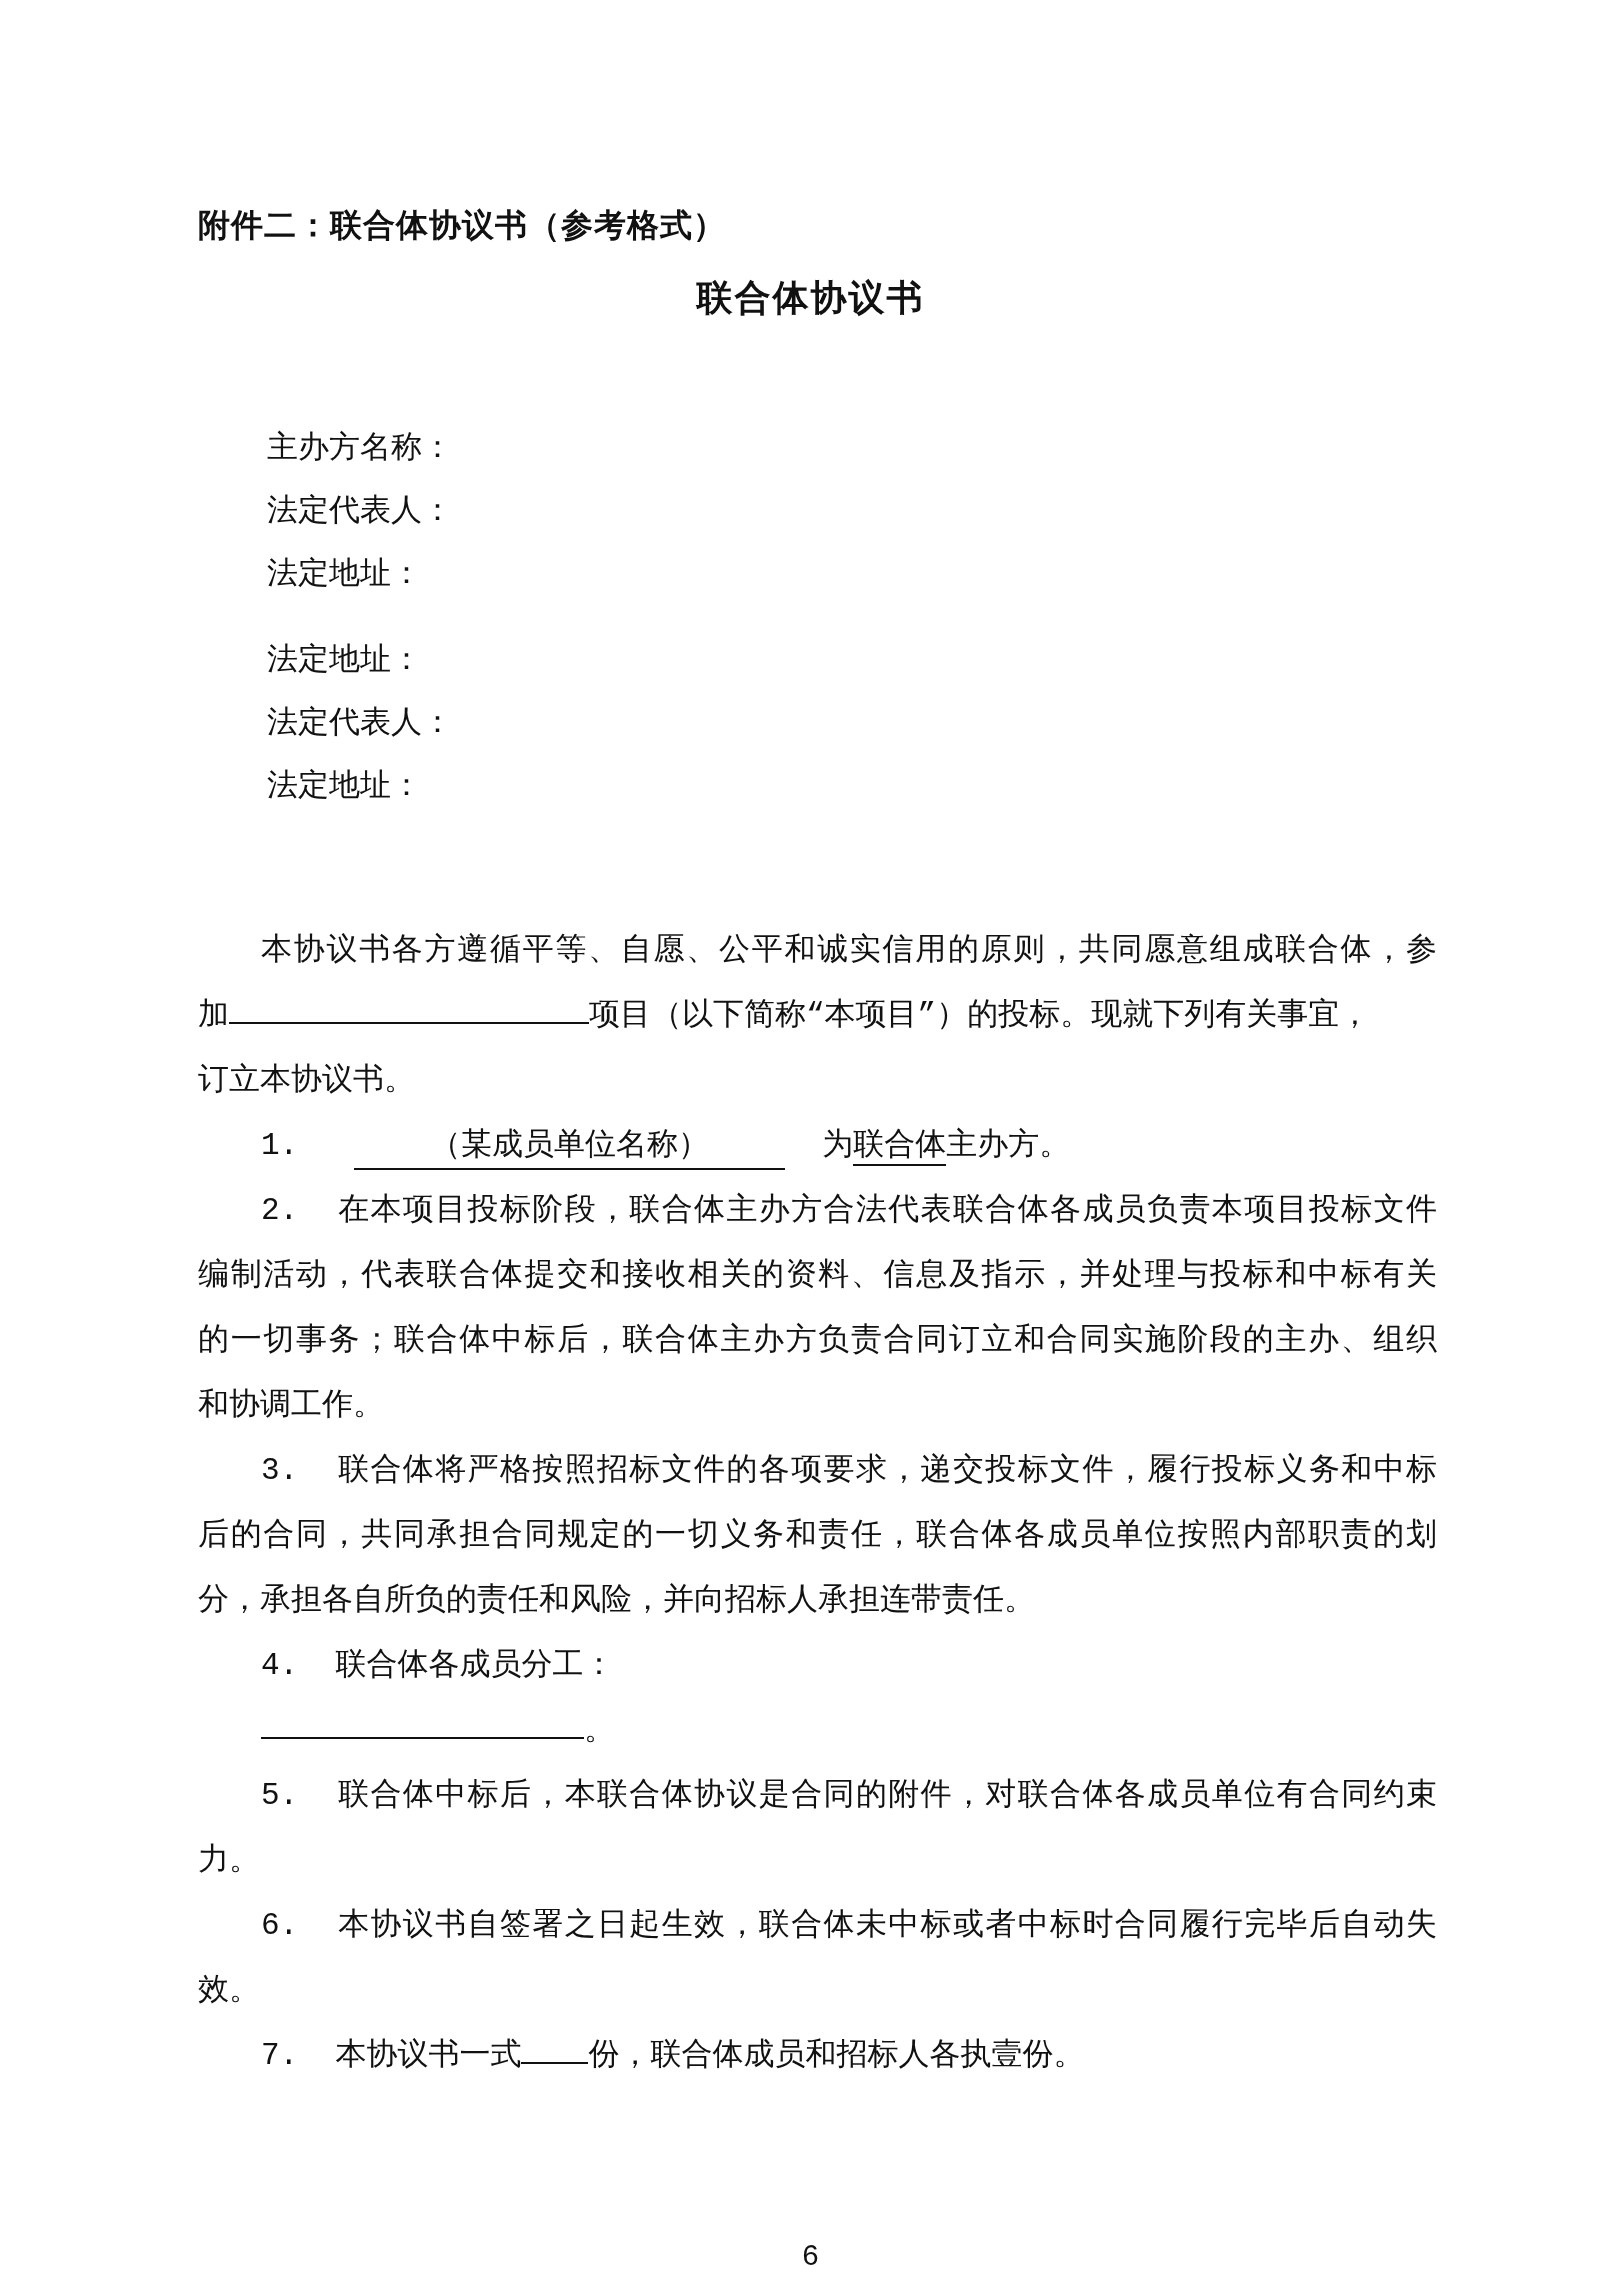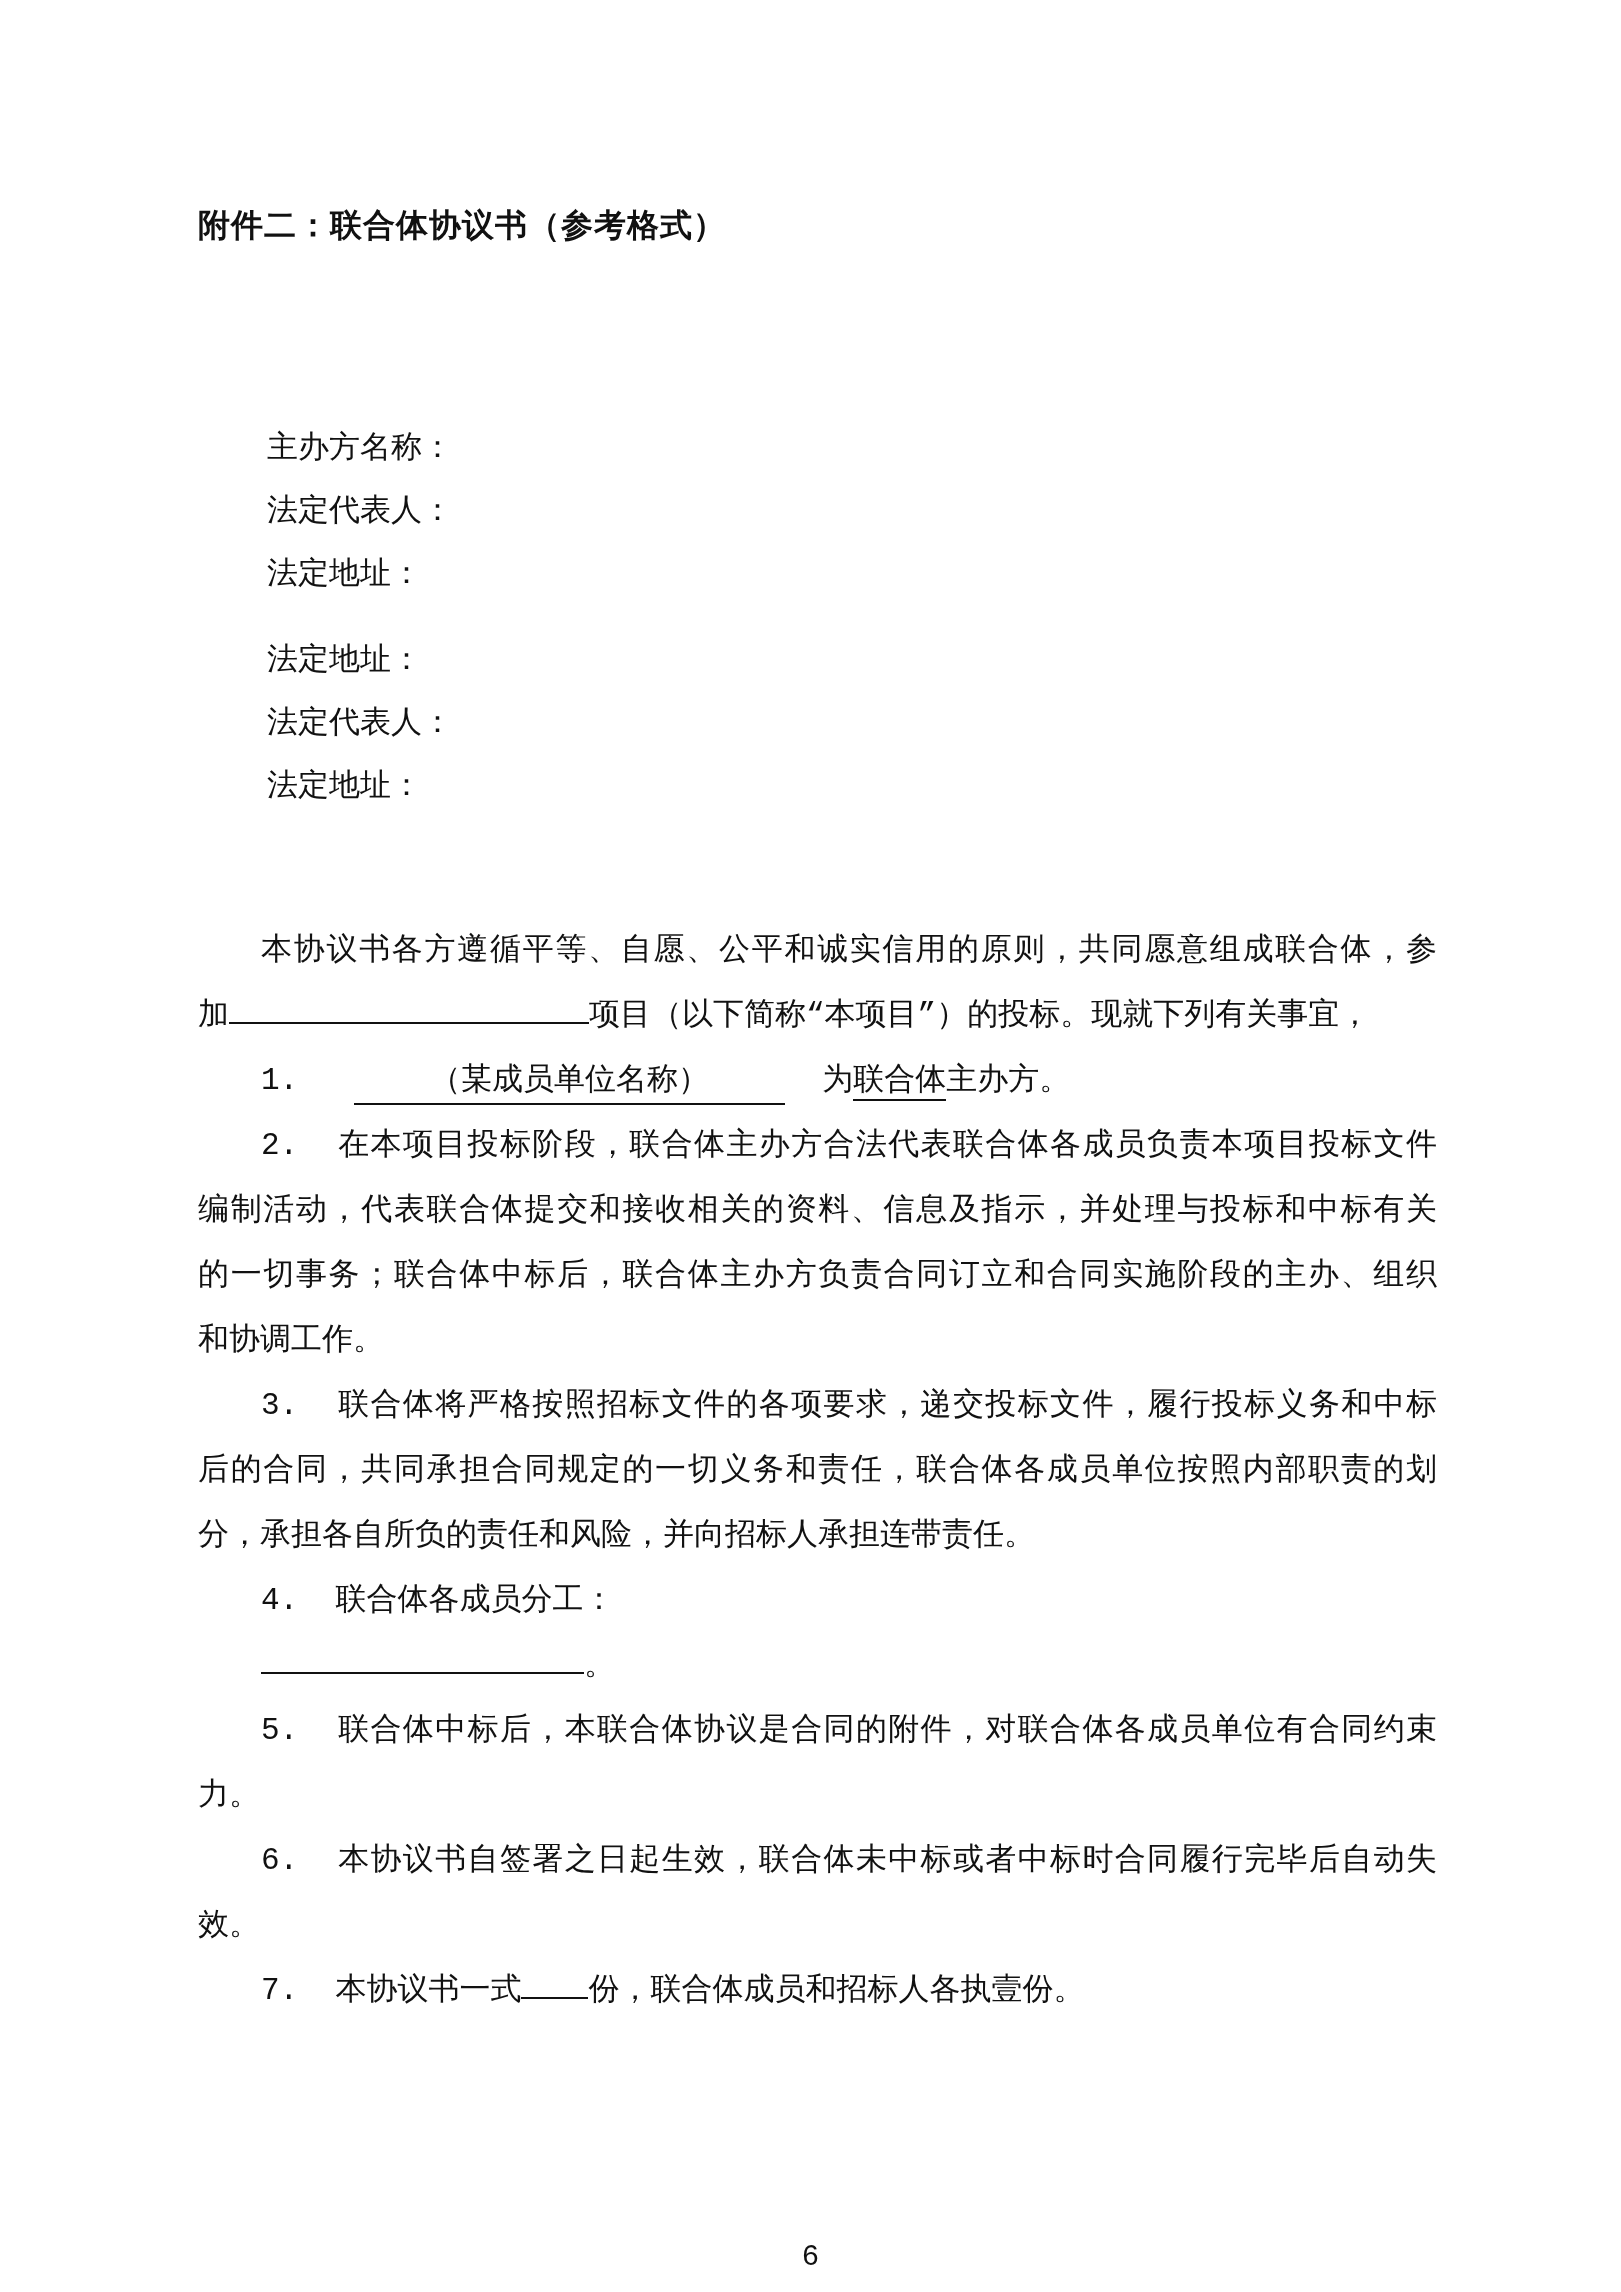--- a/index.html
+++ b/index.html
@@ -65,35 +65,37 @@
   .pagenum{
     position:absolute;left:0;top:2240px;width:100%;
     text-align:center;font-size:29px;line-height:35px;
   }
 </style>
 </head>
 <body>
 
 <div class="page">
   <div class="heading">附件二：联合体协议书（参考格式）</div>
+  <div class="title">联合体协议书</div>
   <div class="fields" id="fields">
       <div class="fgroup">
         <div class="fline">主办方名称：</div>
         <div class="fline">法定代表人：</div>
         <div class="fline">法定地址：</div>
       </div>
       <div class="fgroup">
         <div class="fline">法定地址：</div>
         <div class="fline">法定代表人：</div>
         <div class="fline">法定地址：</div>
       </div>
     </div>
   <div class="body" id="body">
       <div class="line ind fill"><span>本协议书各方遵循平等、自愿、公平和诚实信用的原则，共同愿意组成联合体，参</span></div>
       <div class="line"><span>加</span><span class="blank" style="width: 360px;"></span><span>项目（以下简称“本项目”）的投标。现就下列有关事宜，</span></div>
+      <div class="line"><span>订立本协议书。</span></div>
       <div class="line ind"><span>1.&nbsp;&nbsp;&nbsp;</span><span class="blank labeled" style="width: 431px;">（某成员单位名称）</span><span>&nbsp;&nbsp;为</span><span class="u">联合体</span><span>主办方。</span></div>
       <div class="line ind fill"><span>2.&nbsp;&nbsp;在本项目投标阶段，联合体主办方合法代表联合体各成员负责本项目投标文件</span></div>
       <div class="line fill"><span>编制活动，代表联合体提交和接收相关的资料、信息及指示，并处理与投标和中标有关</span></div>
       <div class="line fill"><span>的一切事务；联合体中标后，联合体主办方负责合同订立和合同实施阶段的主办、组织</span></div>
       <div class="line"><span>和协调工作。</span></div>
       <div class="line ind fill"><span>3.&nbsp;&nbsp;联合体将严格按照招标文件的各项要求，递交投标文件，履行投标义务和中标</span></div>
       <div class="line fill"><span>后的合同，共同承担合同规定的一切义务和责任，联合体各成员单位按照内部职责的划</span></div>
       <div class="line"><span>分，承担各自所负的责任和风险，并向招标人承担连带责任。</span></div>
       <div class="line ind"><span>4.&nbsp;&nbsp;联合体各成员分工：</span></div>
       <div class="line ind"><span class="blank" style="width: 323px;"></span><span>。</span></div>

